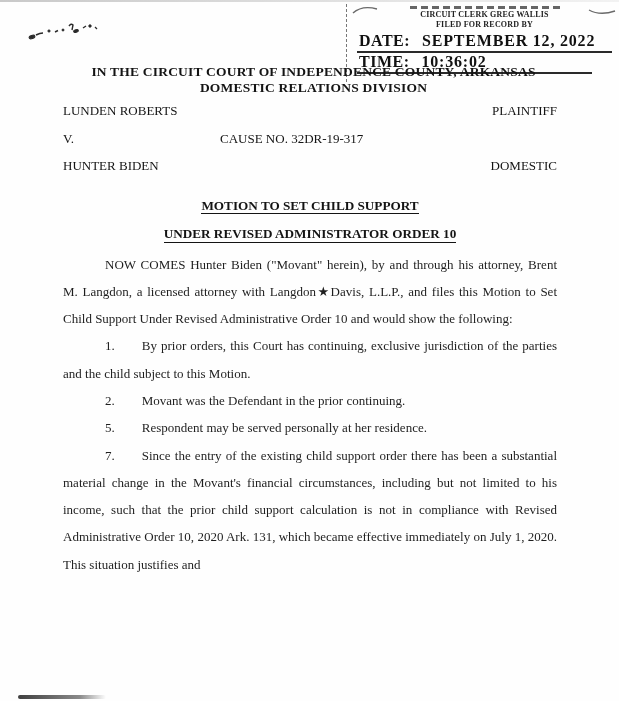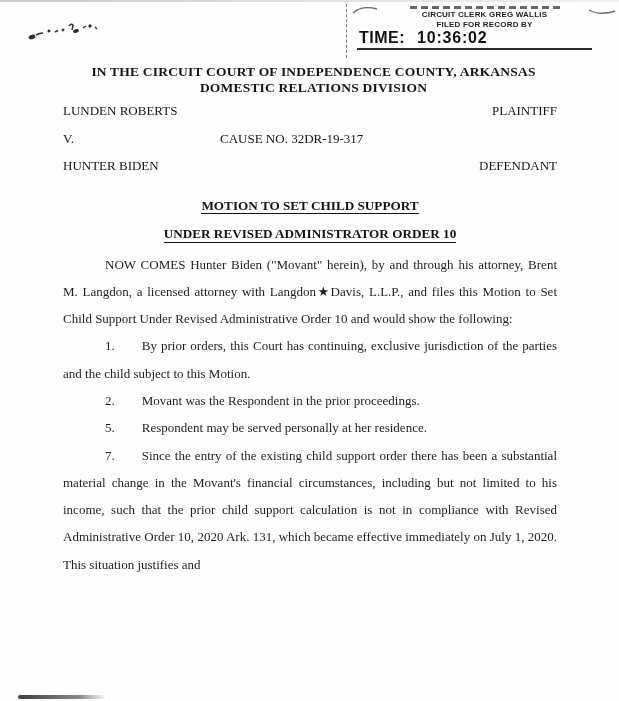--- a/index.html
+++ b/index.html
@@ -9,21 +9,21 @@
     font-family:"Liberation Serif", serif; color:#1c1c1c; overflow:hidden;
   }
   .scan-edge-top {
     position:absolute; top:0; left:0; width:100%; height:2px;
     background:linear-gradient(to right, #c9c9c9, #e3e3e3 60%, #f2f2f2);
   }
   
   .stamp {
     position:absolute; top:4px; left:346px; width:268px;
     border-left:1px dashed #777; padding:2px 2px 8px 10px;
-    font-family:Liberation Sans, sans-serif;
+    font-family:Liberation Serif, serif;
   }
   .stamp-cutline {
     height:3px; width:150px; margin:0 auto 1px auto; overflow:hidden;
     background:repeating-linear-gradient(to right, #333 0 7px, transparent 7px 11px);
     opacity:.75;
   }
   .stamp-clerk { text-align:center; font-size:8px; font-weight:bold; line-height:9.5px; color:#222; letter-spacing:.2px; }
   .stamp-row { display:flex; align-items:baseline; border-bottom:2px solid #2a2a2a; padding:0 0 1px 2px; }
   .stamp-row.date { margin-top:3px; }
   .stamp-row.time { width:92%; }
@@ -68,20 +68,24 @@
       <path d="M57 10 l3 -2" stroke-width="1.4" fill="none"></path>
       <circle cx="64" cy="8" r="1.2"></circle>
       <path d="M69 9 l2 2" stroke-width="1.3" fill="none"></path>
     </g>
   </svg>
 
   <div class="stamp">
     <div class="stamp-cutline"></div>
     <div class="stamp-clerk">CIRCUIT CLERK GREG WALLIS</div>
     <div class="stamp-clerk">FILED FOR RECORD BY</div>
+    <div class="stamp-row date">
+      <span class="stamp-label">DATE:</span>
+      <span class="stamp-value">SEPTEMBER 12, 2022</span>
+    </div>
     <div class="stamp-row time">
       <span class="stamp-label">TIME:</span>
       <span class="stamp-value">10:36:02</span>
     </div>
   </div>
   <svg class="swoosh" style="top:5px; left:352px;" width="26" height="10" viewBox="0 0 26 10">
     <path d="M1 8 Q10 0 25 4" stroke="#444" stroke-width="1.4" fill="none"></path>
   </svg>
   <svg class="swoosh" style="top:7px; left:588px;" width="28" height="10" viewBox="0 0 28 10">
     <path d="M1 3 Q12 9 27 4" stroke="#444" stroke-width="1.4" fill="none"></path>
@@ -97,31 +101,31 @@
     <div class="cap-row">
       <span class="cap-left">LUNDEN ROBERTS</span>
       <span class="cap-right">PLAINTIFF</span>
     </div>
     <div class="cap-row">
       <span class="cap-left">V.</span>
       <span class="cap-mid">CAUSE NO. 32DR-19-317</span>
     </div>
     <div class="cap-row">
       <span class="cap-left">HUNTER BIDEN</span>
-      <span class="cap-right">DEFENDANT</span>
+      <span class="cap-right">DOMESTIC</span>
     </div>
 
     <div class="title-block">
       <div><span class="u">MOTION TO SET CHILD SUPPORT</span></div>
       <div><span class="u">UNDER REVISED ADMINISTRATOR ORDER 10</span></div>
     </div>
 
     <div class="body-text">
       <p>NOW COMES Hunter Biden ("Movant" herein), by and through his attorney, Brent M. Langdon, a licensed attorney with Langdon★Davis, L.L.P., and files this Motion to Set Child Support Under Revised Administrative Order 10 and would show the following:</p>
       <p><span>1.</span><span class="num-gap"></span><span>By prior orders, this Court has continuing, exclusive jurisdiction of the parties and the child subject to this Motion.</span></p>
-      <p><span>2.</span><span class="num-gap"></span><span>Movant was the Respondent in the prior proceedings.</span></p>
+      <p><span>2.</span><span class="num-gap"></span><span>Movant was the Defendant in the prior continuing.</span></p>
       <p><span>5.</span><span class="num-gap"></span><span>Respondent may be served personally at her residence.</span></p>
       <p><span>7.</span><span class="num-gap"></span><span>Since the entry of the existing child support order there has been a substantial material change in the Movant's financial circumstances, including but not limited to his income, such that the prior child support calculation is not in compliance with Revised Administrative Order 10, 2020 Ark. 131, which became effective immediately on July 1, 2020.  This situation justifies and</span></p>
     </div>
   </div>
 
   <div class="bottom-bar"></div>
 </div>
 
 </body></html>

